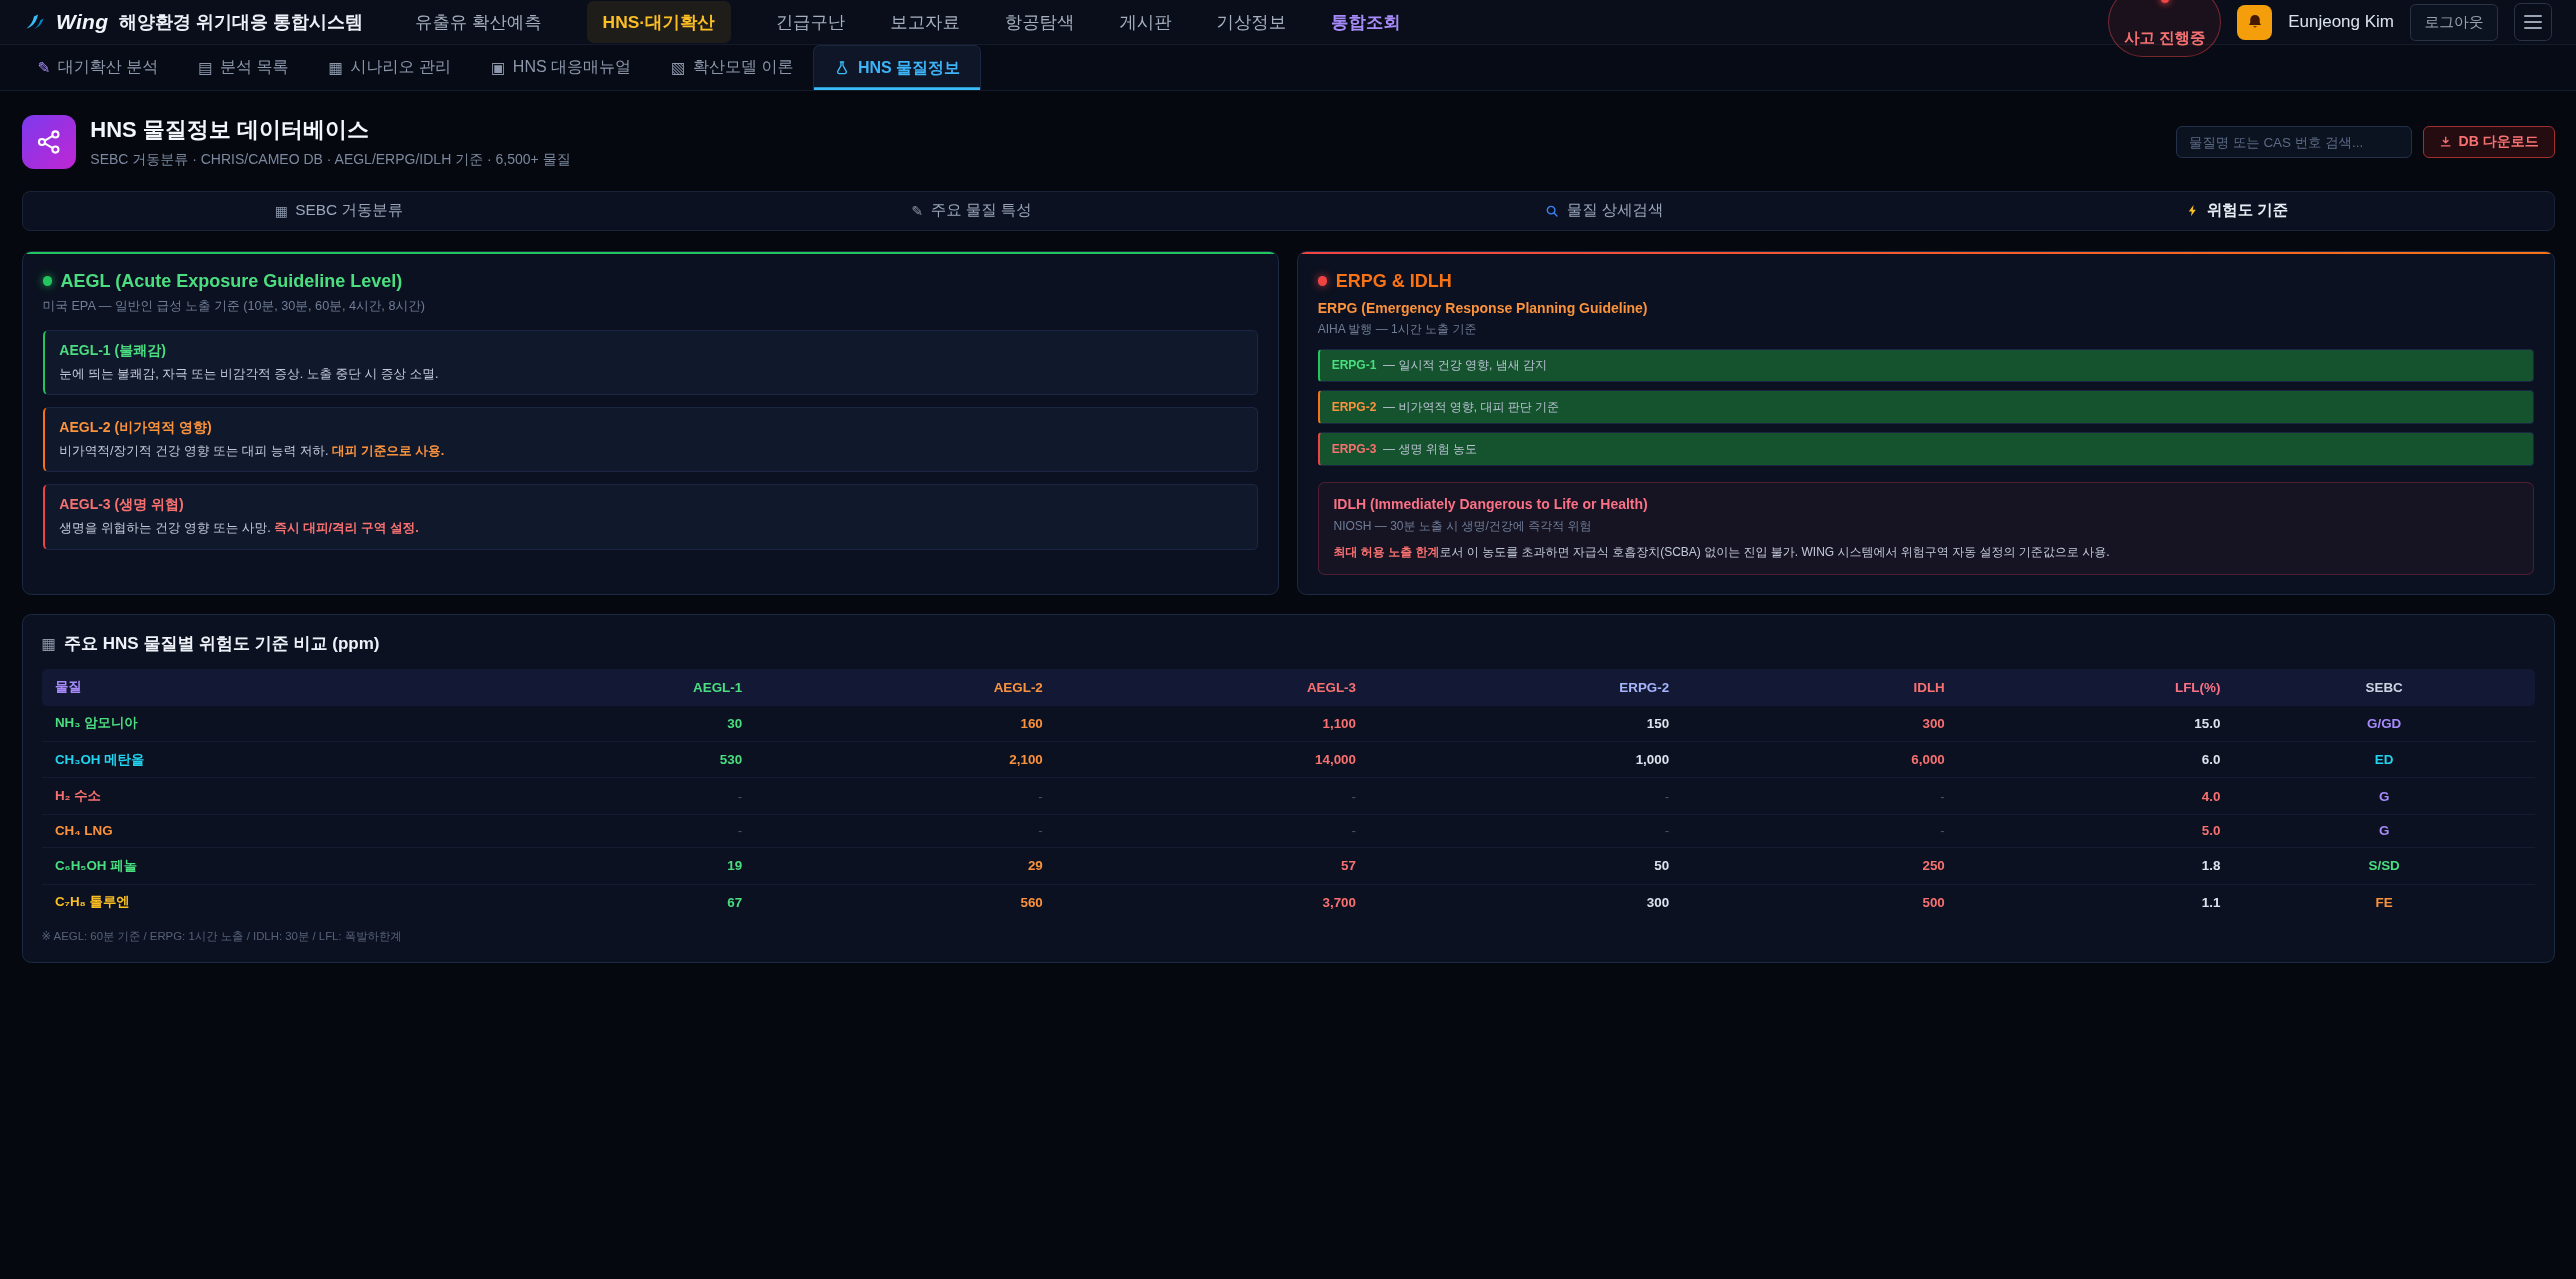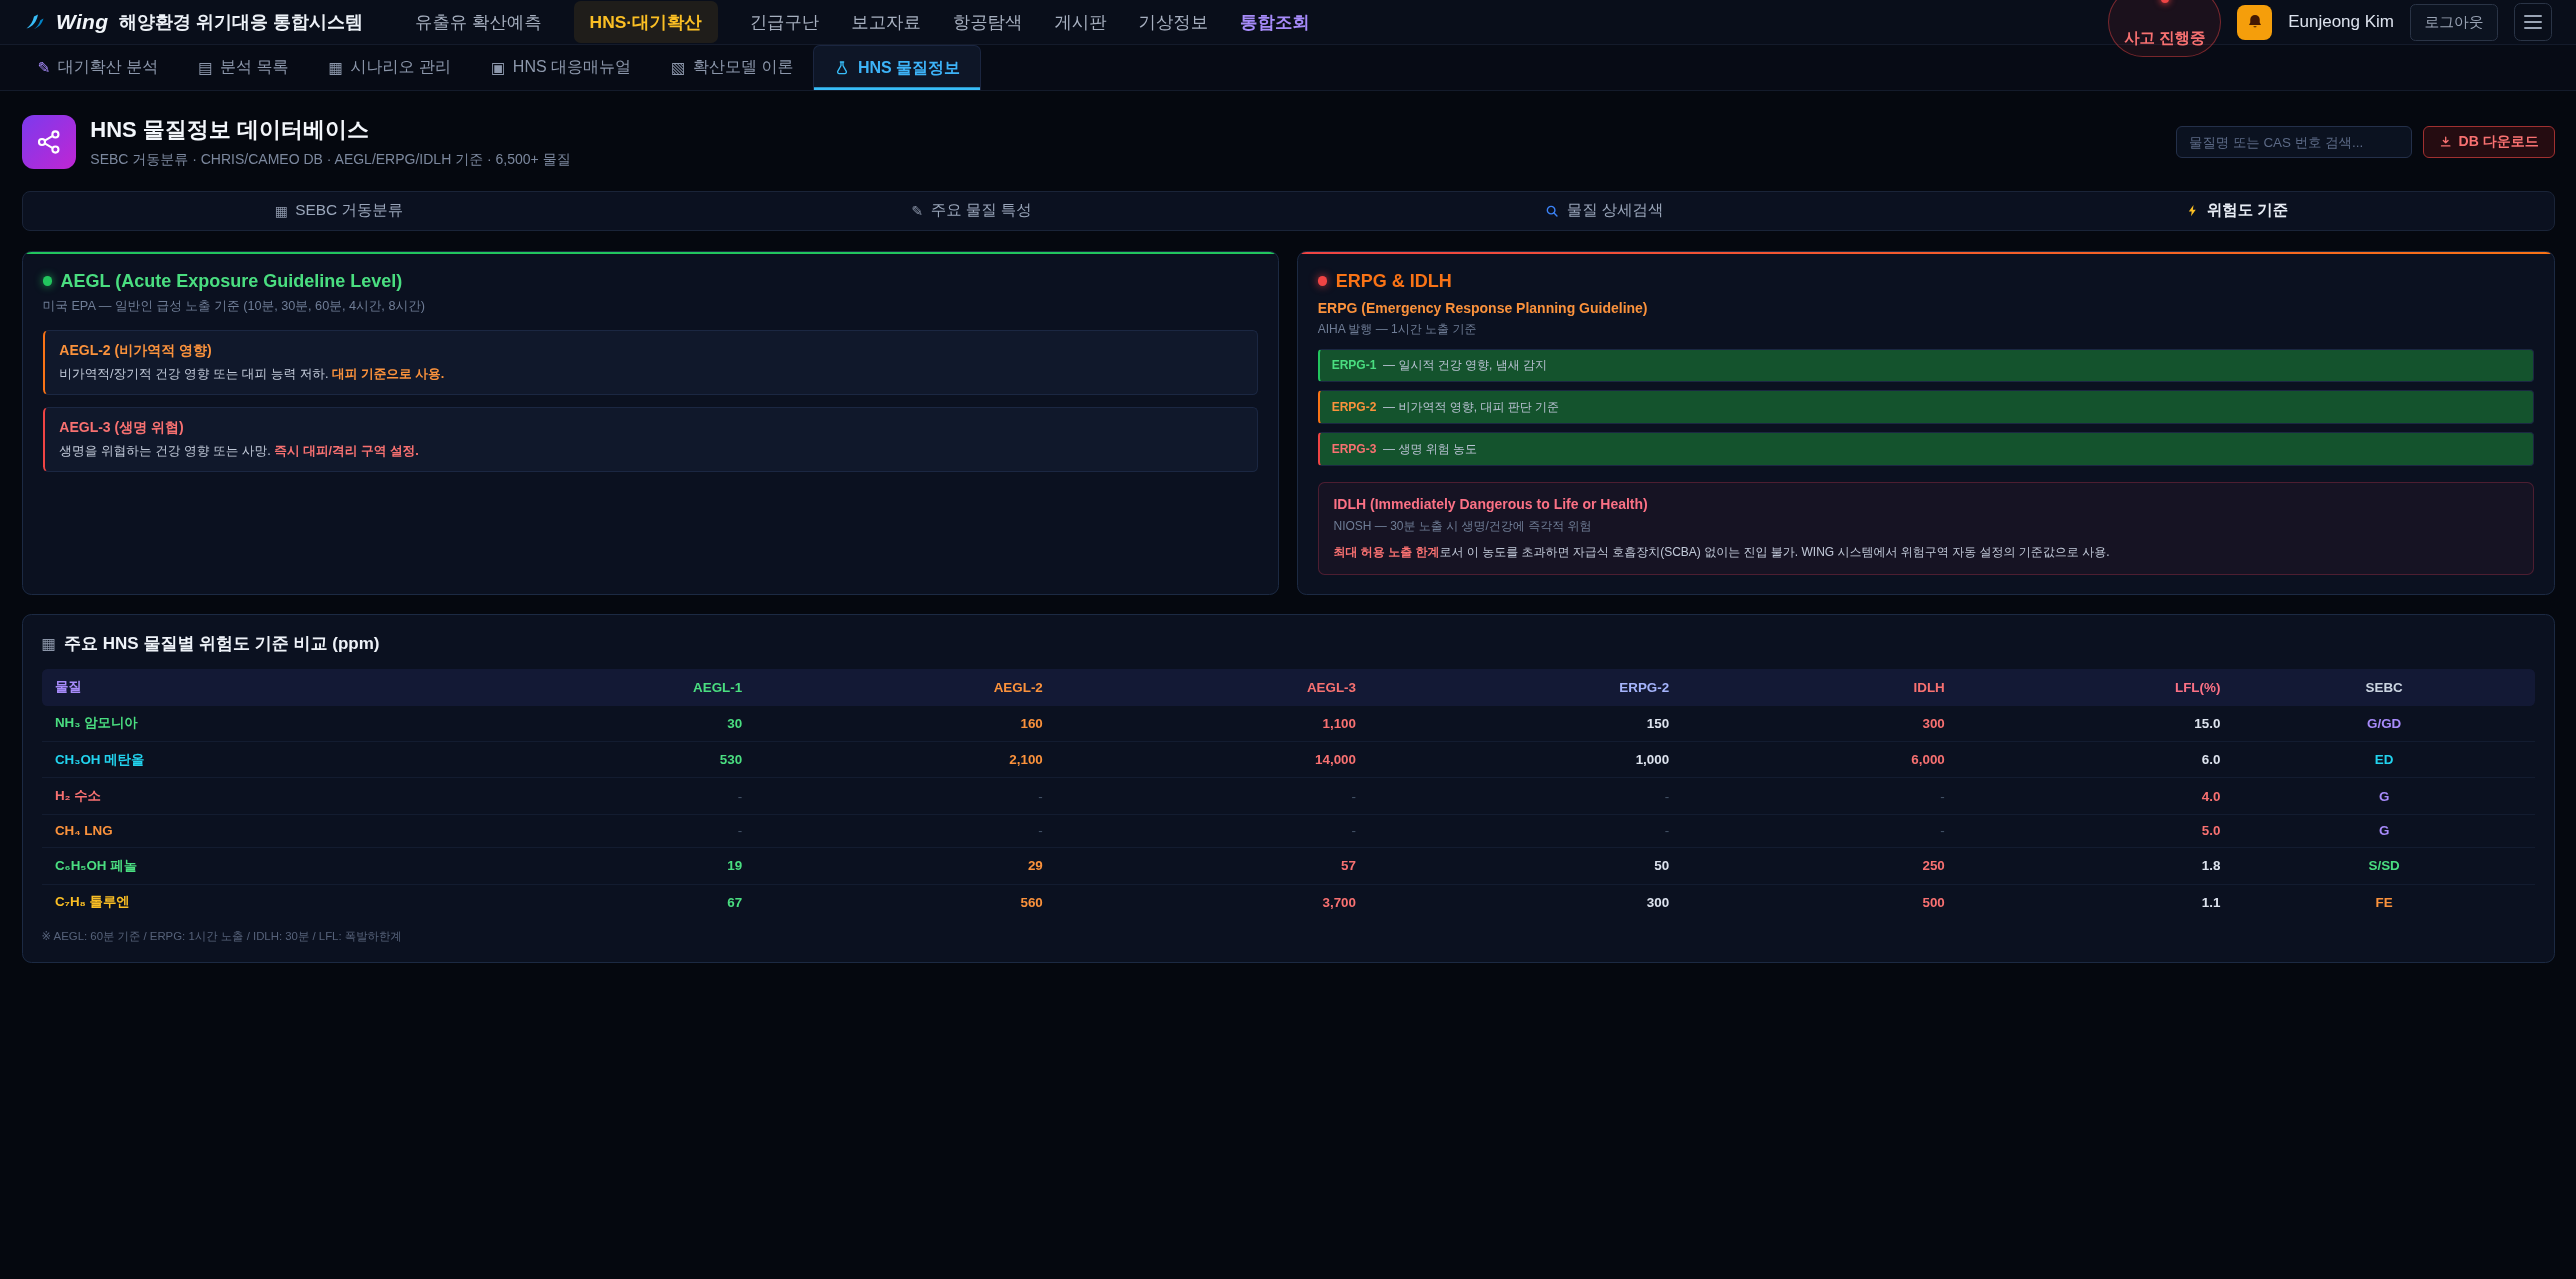--- a/index.html
+++ b/index.html
@@ -8,21 +8,21 @@
     background:#05080f;
     font-family:"Liberation Sans","DejaVu Sans",sans-serif;
     color:#e2e8f0;
     overflow:hidden;
   }
   
   .topnav { height:45px; display:flex; align-items:center; padding:0 24px; background:#090e1a; border-bottom:0.7px solid #141b2b; }
   .brand { display:flex; align-items:center; gap:8px; margin-right:52px; cursor:pointer; }
   .brand-wing { font-size:21px; font-weight:800; font-style:italic; color:#f1f5f9; letter-spacing:0.3px; }
   .brand-title { font-size:18px; font-weight:700; color:#edf1f7; margin-left:2.7px; white-space:nowrap; }
-  .nav-items { display:flex; align-items:center; gap:32px; }
+  .nav-items { display:flex; align-items:center; gap:45px; }
   .nav-item { font-size:17.4px; color:#a7b0c0; cursor:pointer; white-space:nowrap; }
   .nav-item.active { color:#fbbf24; background:rgba(251,191,36,.09); padding:9.4px 16px; border-radius:6.7px; font-weight:700; }
   .nav-item.accent { color:#a78bfa; font-weight:700; }
   .nav-right { margin-left:auto; display:flex; align-items:center; gap:16px; }
   .incident-badge { display:flex; align-items:center; gap:25px; padding:7.4px 14.8px; border:0.7px solid rgba(239,68,68,.45); background:rgba(239,68,68,.08); border-radius:670px; color:#f87171; font-size:15.4px; font-weight:700; cursor:pointer; white-space:nowrap;flex-direction:column; }
   .status-dot { width:8px; height:8px; border-radius:50%; background:#ef4444; box-shadow:0 0 6.7px 1.3px rgba(239,68,68,.7); }
   .bell-btn { width:35px; height:35px; border-radius:8px; background:#f59e0b; border:none; display:flex; align-items:center; justify-content:center; cursor:pointer; }
   .user-name { font-size:17px; color:#dde3ee; white-space:nowrap; }
   .logout-btn { font-size:14.8px; color:#9aa4b5; background:#0c1320; border:0.7px solid #2a3446; border-radius:5.4px; padding:8px 13.4px; cursor:pointer; font-family:inherit; white-space:nowrap; }
   .menu-btn { width:38px; height:38px; border:0.7px solid #2a3446; border-radius:6.7px; background:transparent; display:flex; flex-direction:column; align-items:center; justify-content:center; gap:4px; cursor:pointer; }
@@ -247,20 +247,24 @@
 
   <div class="panels">
 
     <section class="panel pgreen">
       <h2 class="panel-title tg">
         <span class="dot-ic g"></span>
         <span>AEGL (Acute Exposure Guideline Level)</span>
       </h2>
       <div class="panel-sub">미국 EPA — 일반인 급성 노출 기준 (10분, 30분, 60분, 4시간, 8시간)</div>
 
+      <div class="lvl-card g">
+        <div class="lvl-name">AEGL-1 (불쾌감)</div>
+        <div class="lvl-desc"><span>눈에 띄는 불쾌감, 자극 또는 비감각적 증상. 노출 중단 시 증상 소멸.</span></div>
+      </div>
       <div class="lvl-card o">
         <div class="lvl-name">AEGL-2 (비가역적 영향)</div>
         <div class="lvl-desc"><span>비가역적/장기적 건강 영향 또는 대피 능력 저하. </span><span class="em-o">대피 기준으로 사용.</span></div>
       </div>
       <div class="lvl-card r">
         <div class="lvl-name">AEGL-3 (생명 위협)</div>
         <div class="lvl-desc"><span>생명을 위협하는 건강 영향 또는 사망. </span><span class="em-r">즉시 대피/격리 구역 설정.</span></div>
       </div>
     </section>
 

